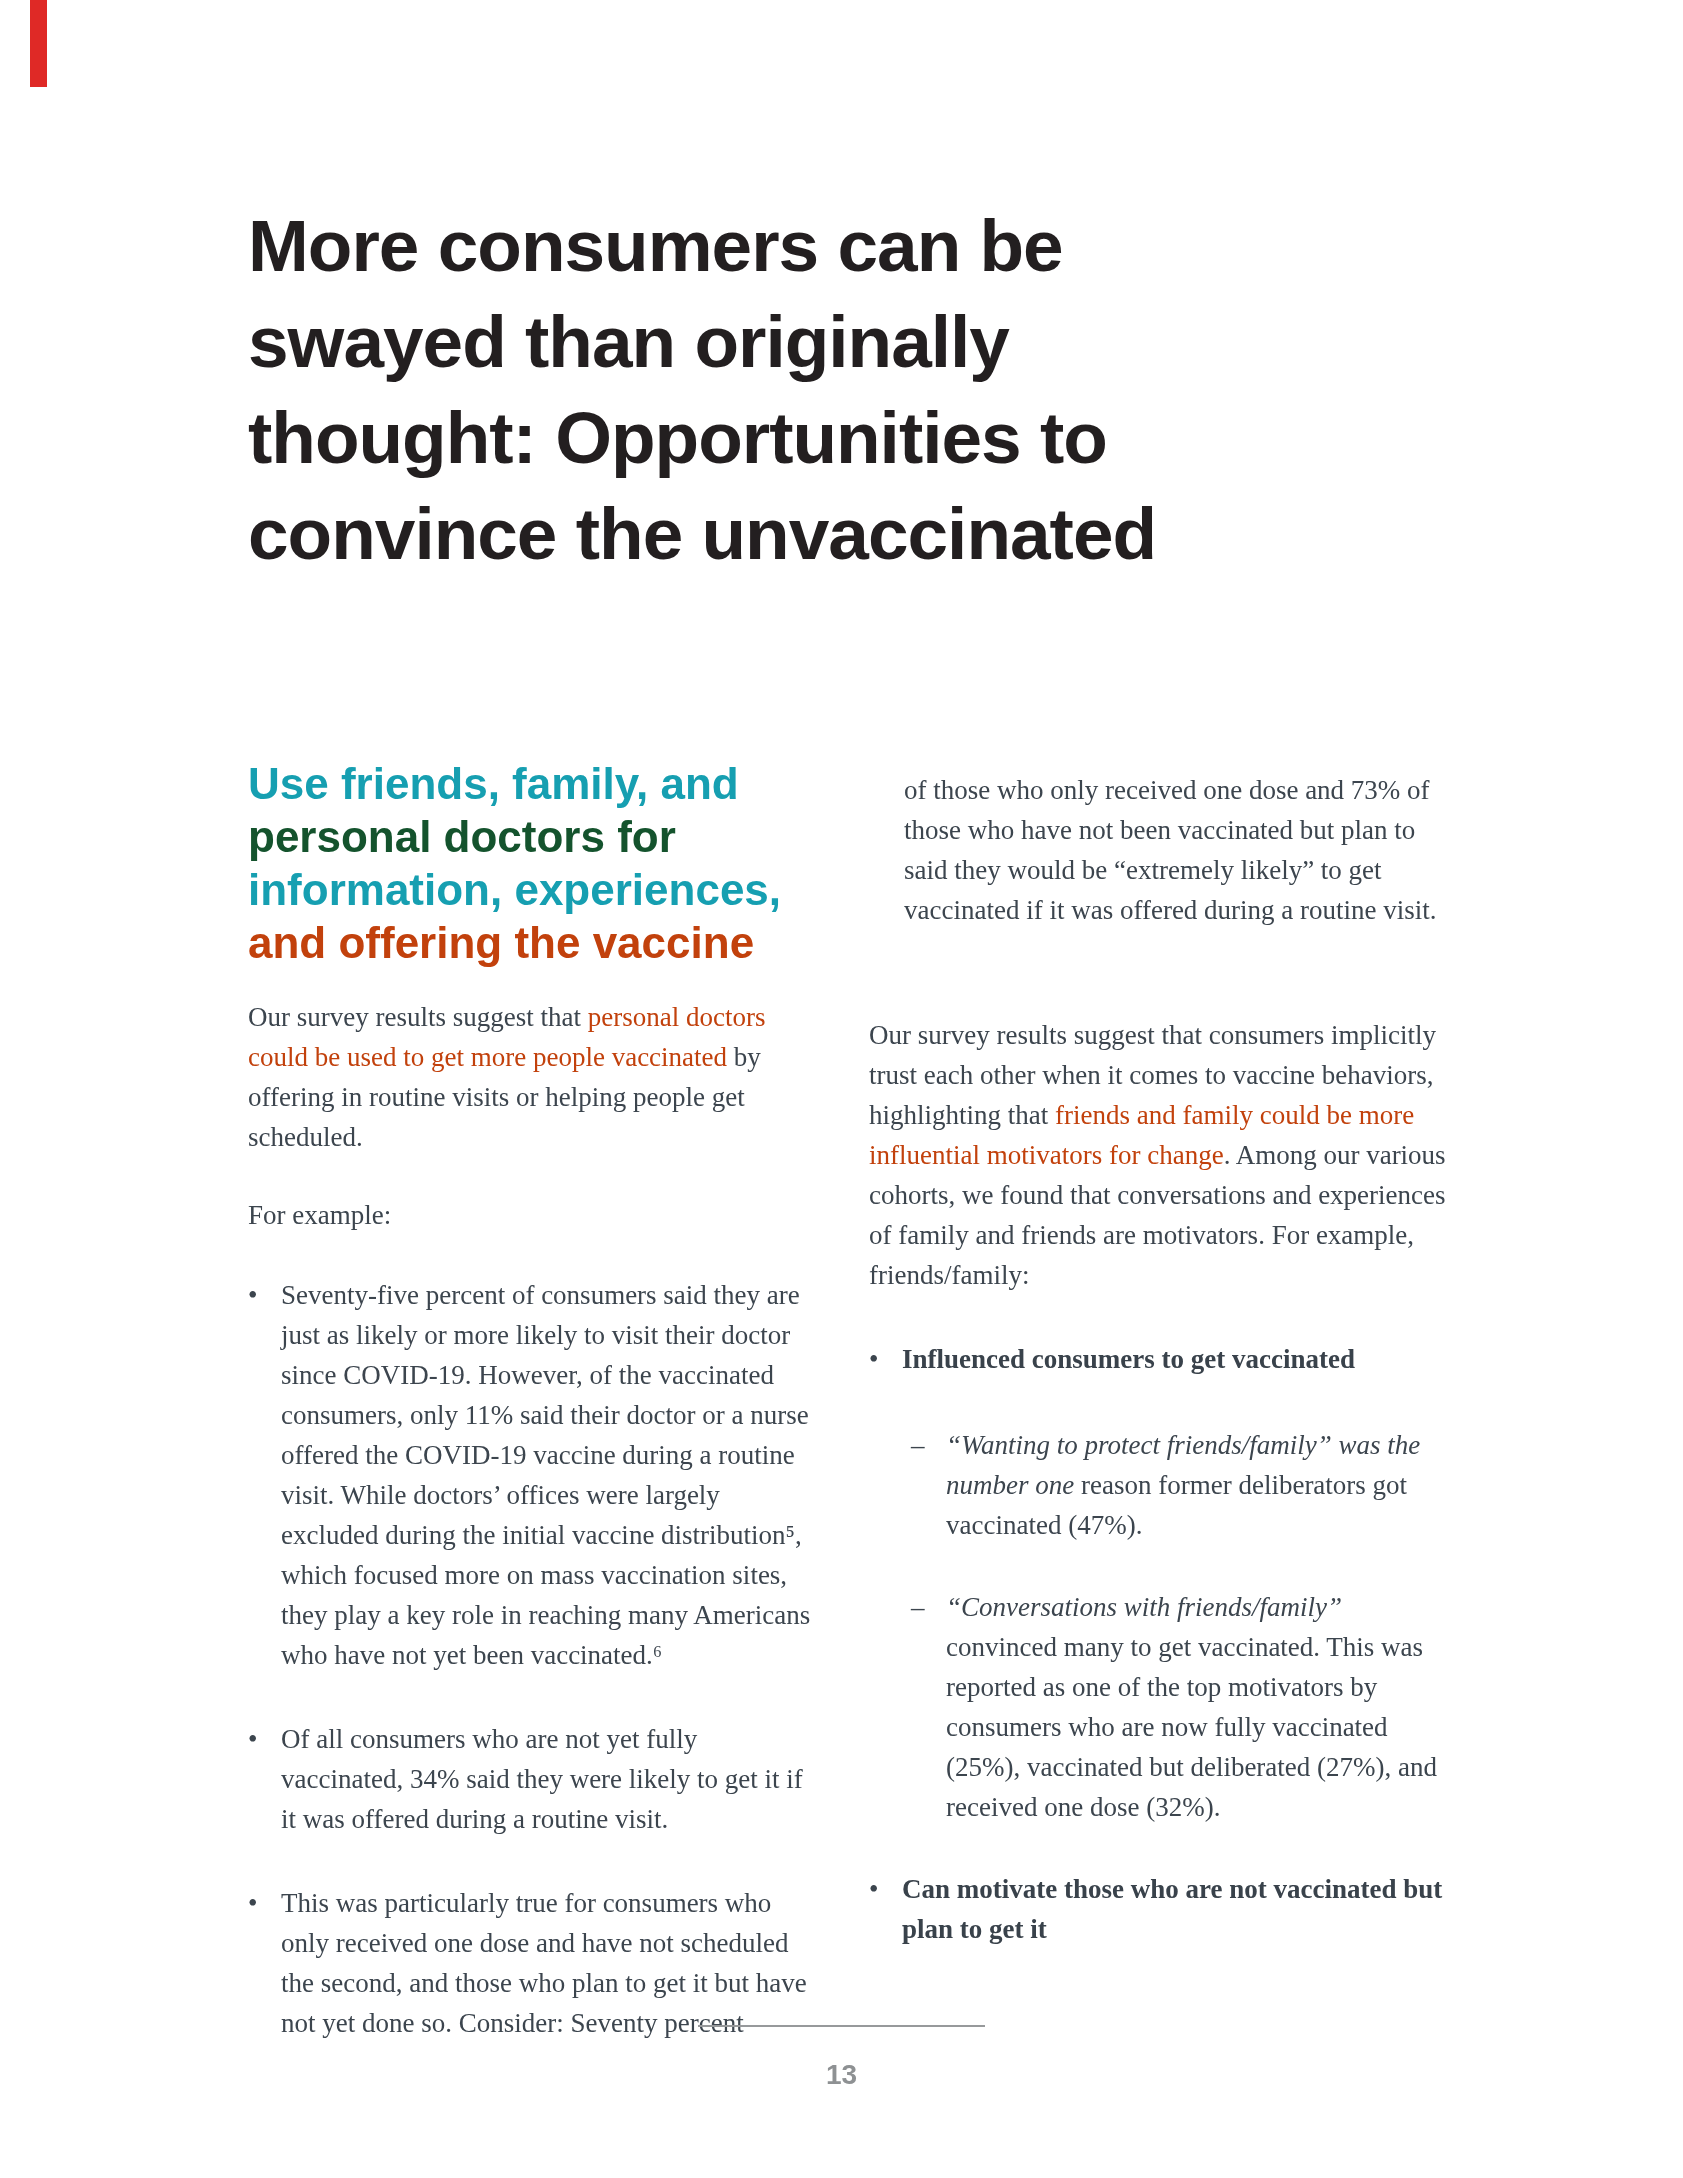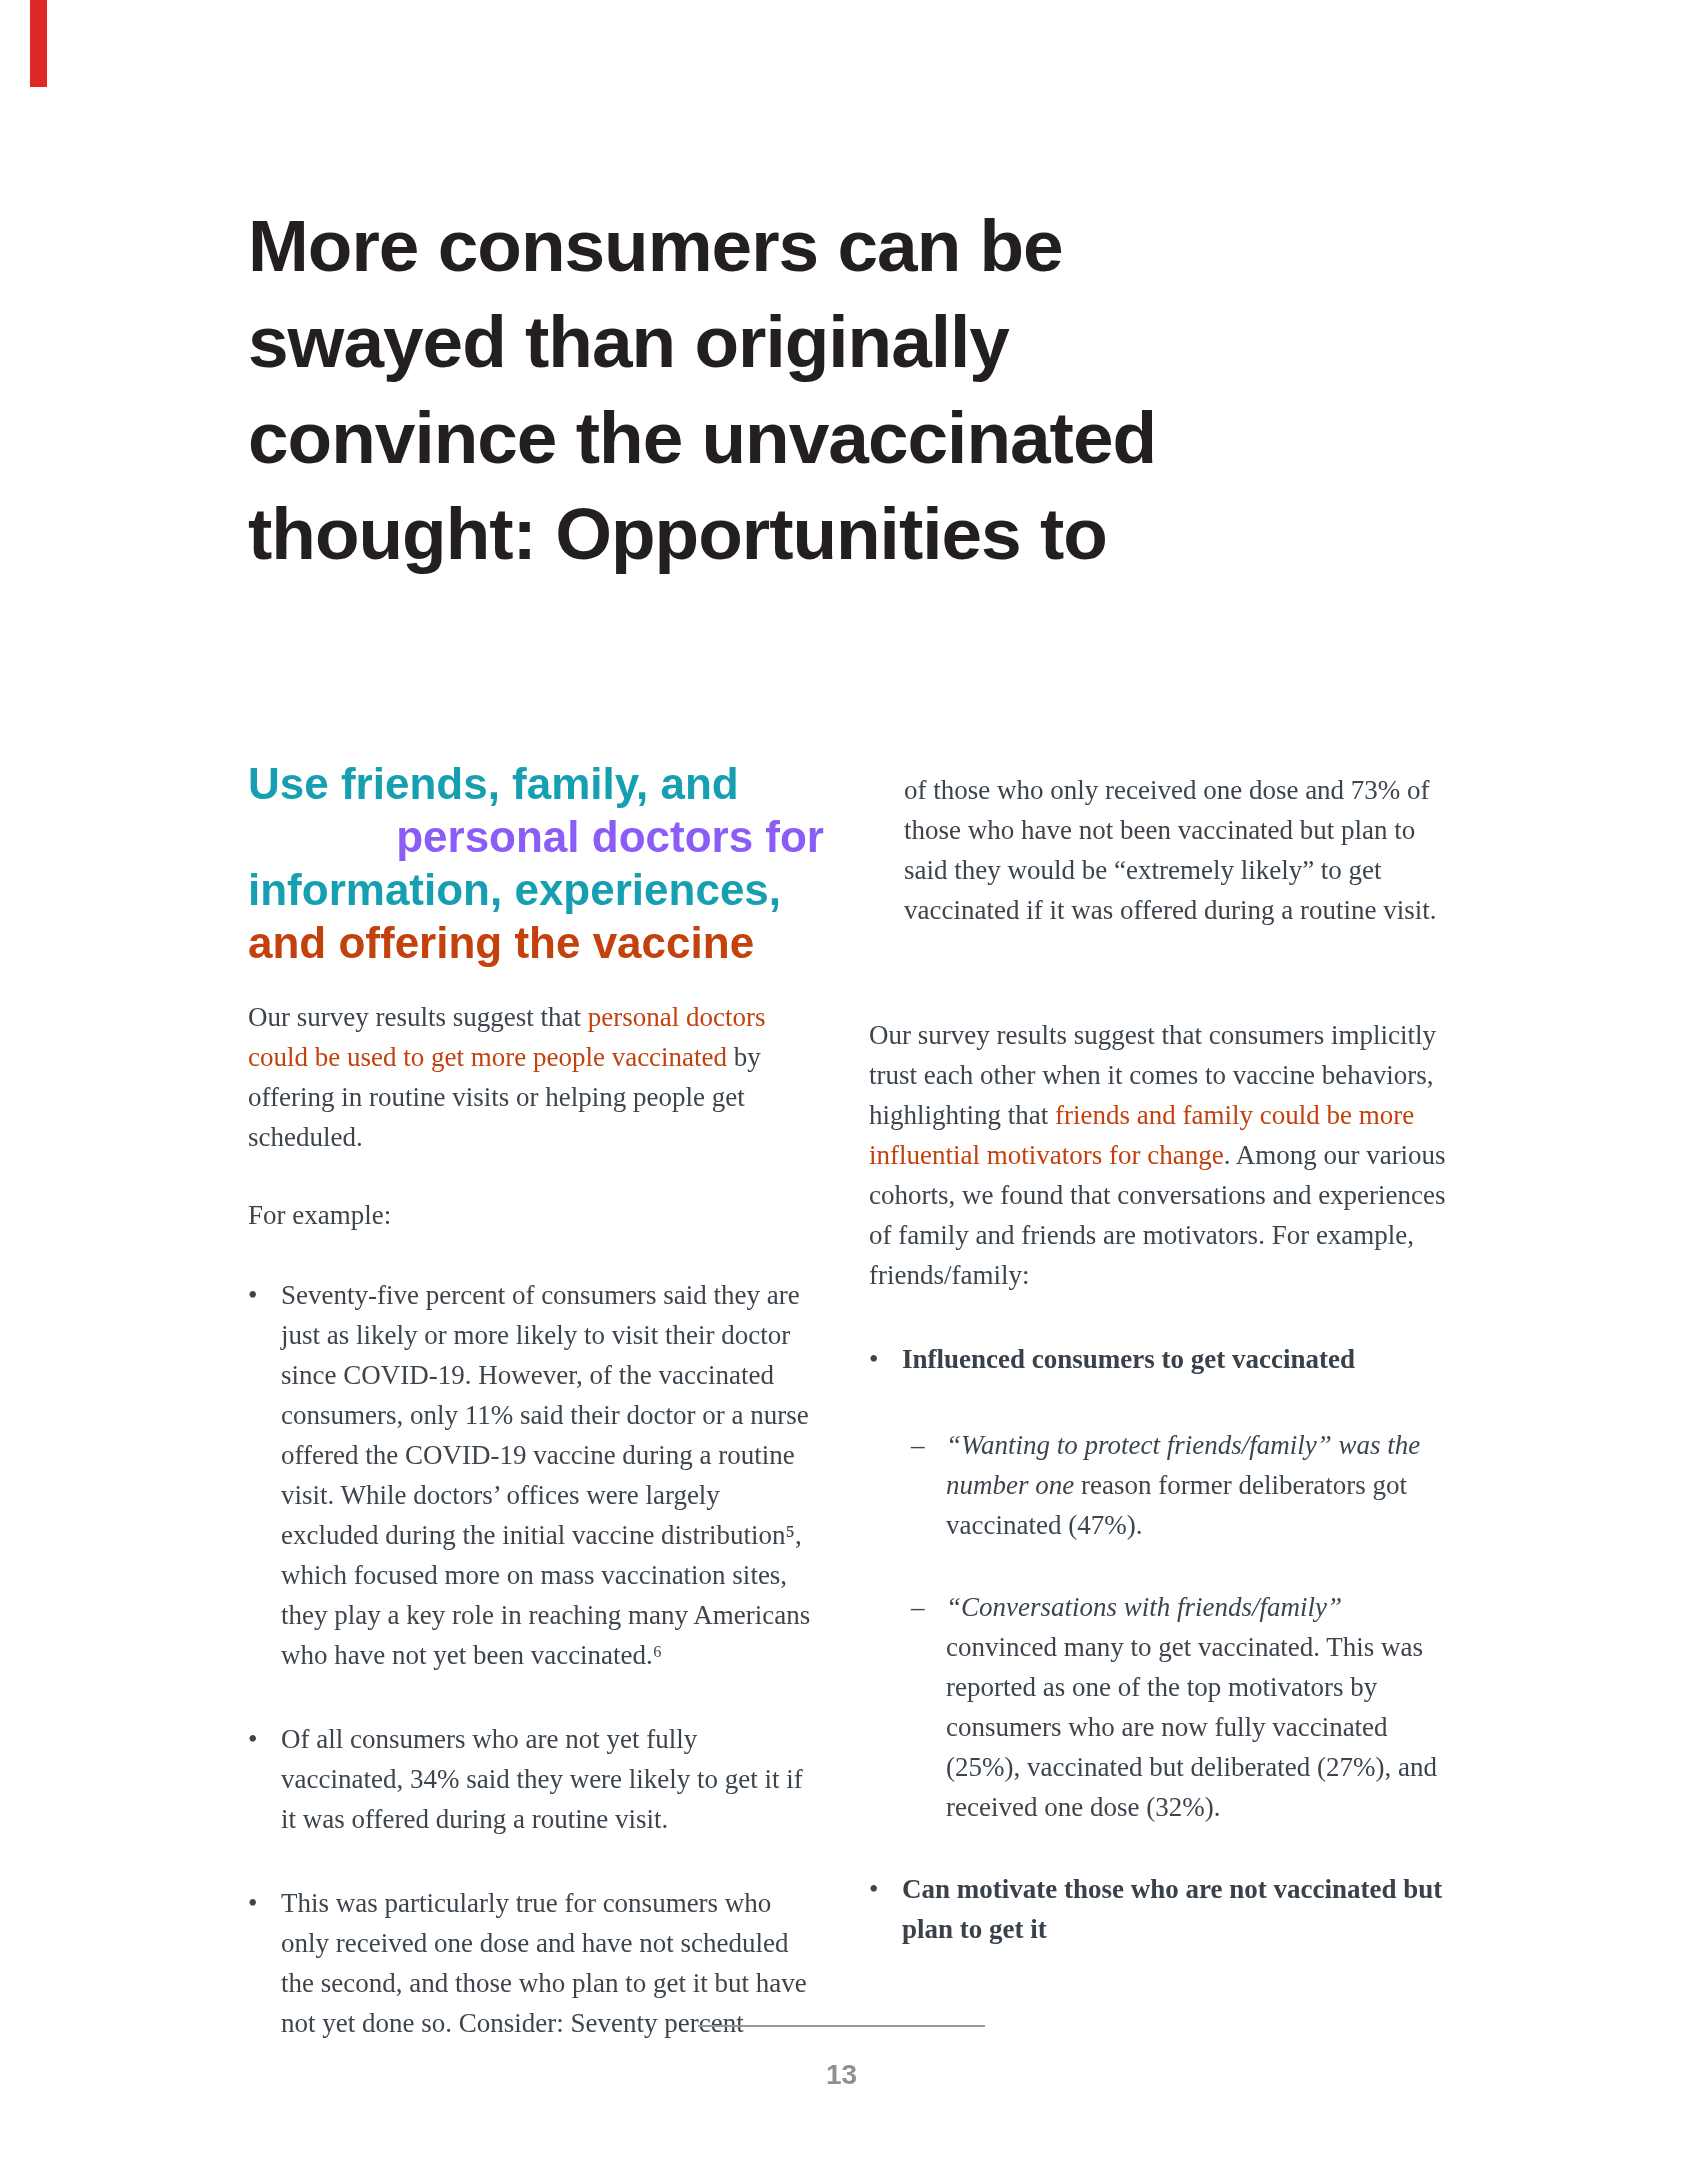--- a/index.html
+++ b/index.html
@@ -52,29 +52,29 @@
 <body>
 
 <div class="page">
 
   <div class="red-bar" style="background: rgb(223, 41, 38);"></div>
 
 
   <div class="title-block">
     <div class="title-line">More consumers can be</div>
     <div class="title-line">swayed than originally</div>
+    <div class="title-line">thought: Opportunities to</div>
     <div class="title-line">convince the unvaccinated</div>
-    <div class="title-line">thought: Opportunities to</div>
   </div>
 
   <div class="col col-left">
 
     <div class="teal-heading">
       <div class="teal-line" style="color: rgb(22, 159, 177);">Use friends, family, and</div>
-      <div class="teal-line" style="color: #8b5cf6; text-align: right;">personal doctors for</div>
+      <div class="teal-line" style="color: #14532d;">personal doctors for</div>
       <div class="teal-line" style="color: rgb(22, 159, 177);">information, experiences,</div>
       <div class="teal-line" style="color: #c2410c;">and offering the vaccine</div>
     </div>
 
     <p class="serif para"><span>Our survey results suggest that </span><strong>personal doctors could be used to get more people vaccinated</strong><span> by offering in routine visits or helping people get scheduled.</span></p>
 
     <p class="serif para lead-in">For example:</p>
 
     <div class="bullet-row serif">
       <div class="bullet-marker">•</div>

